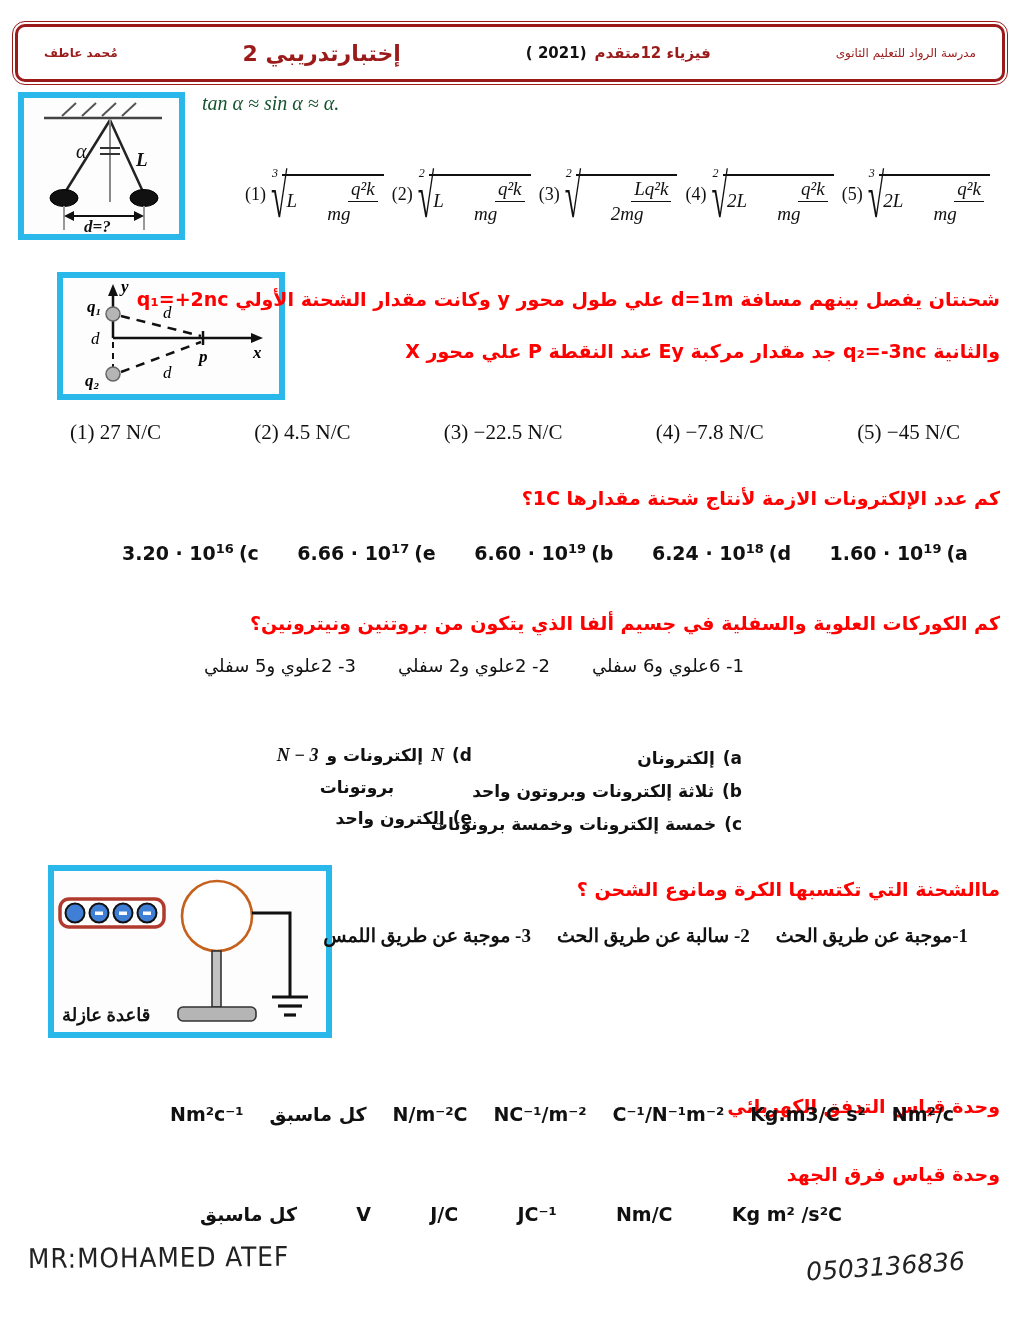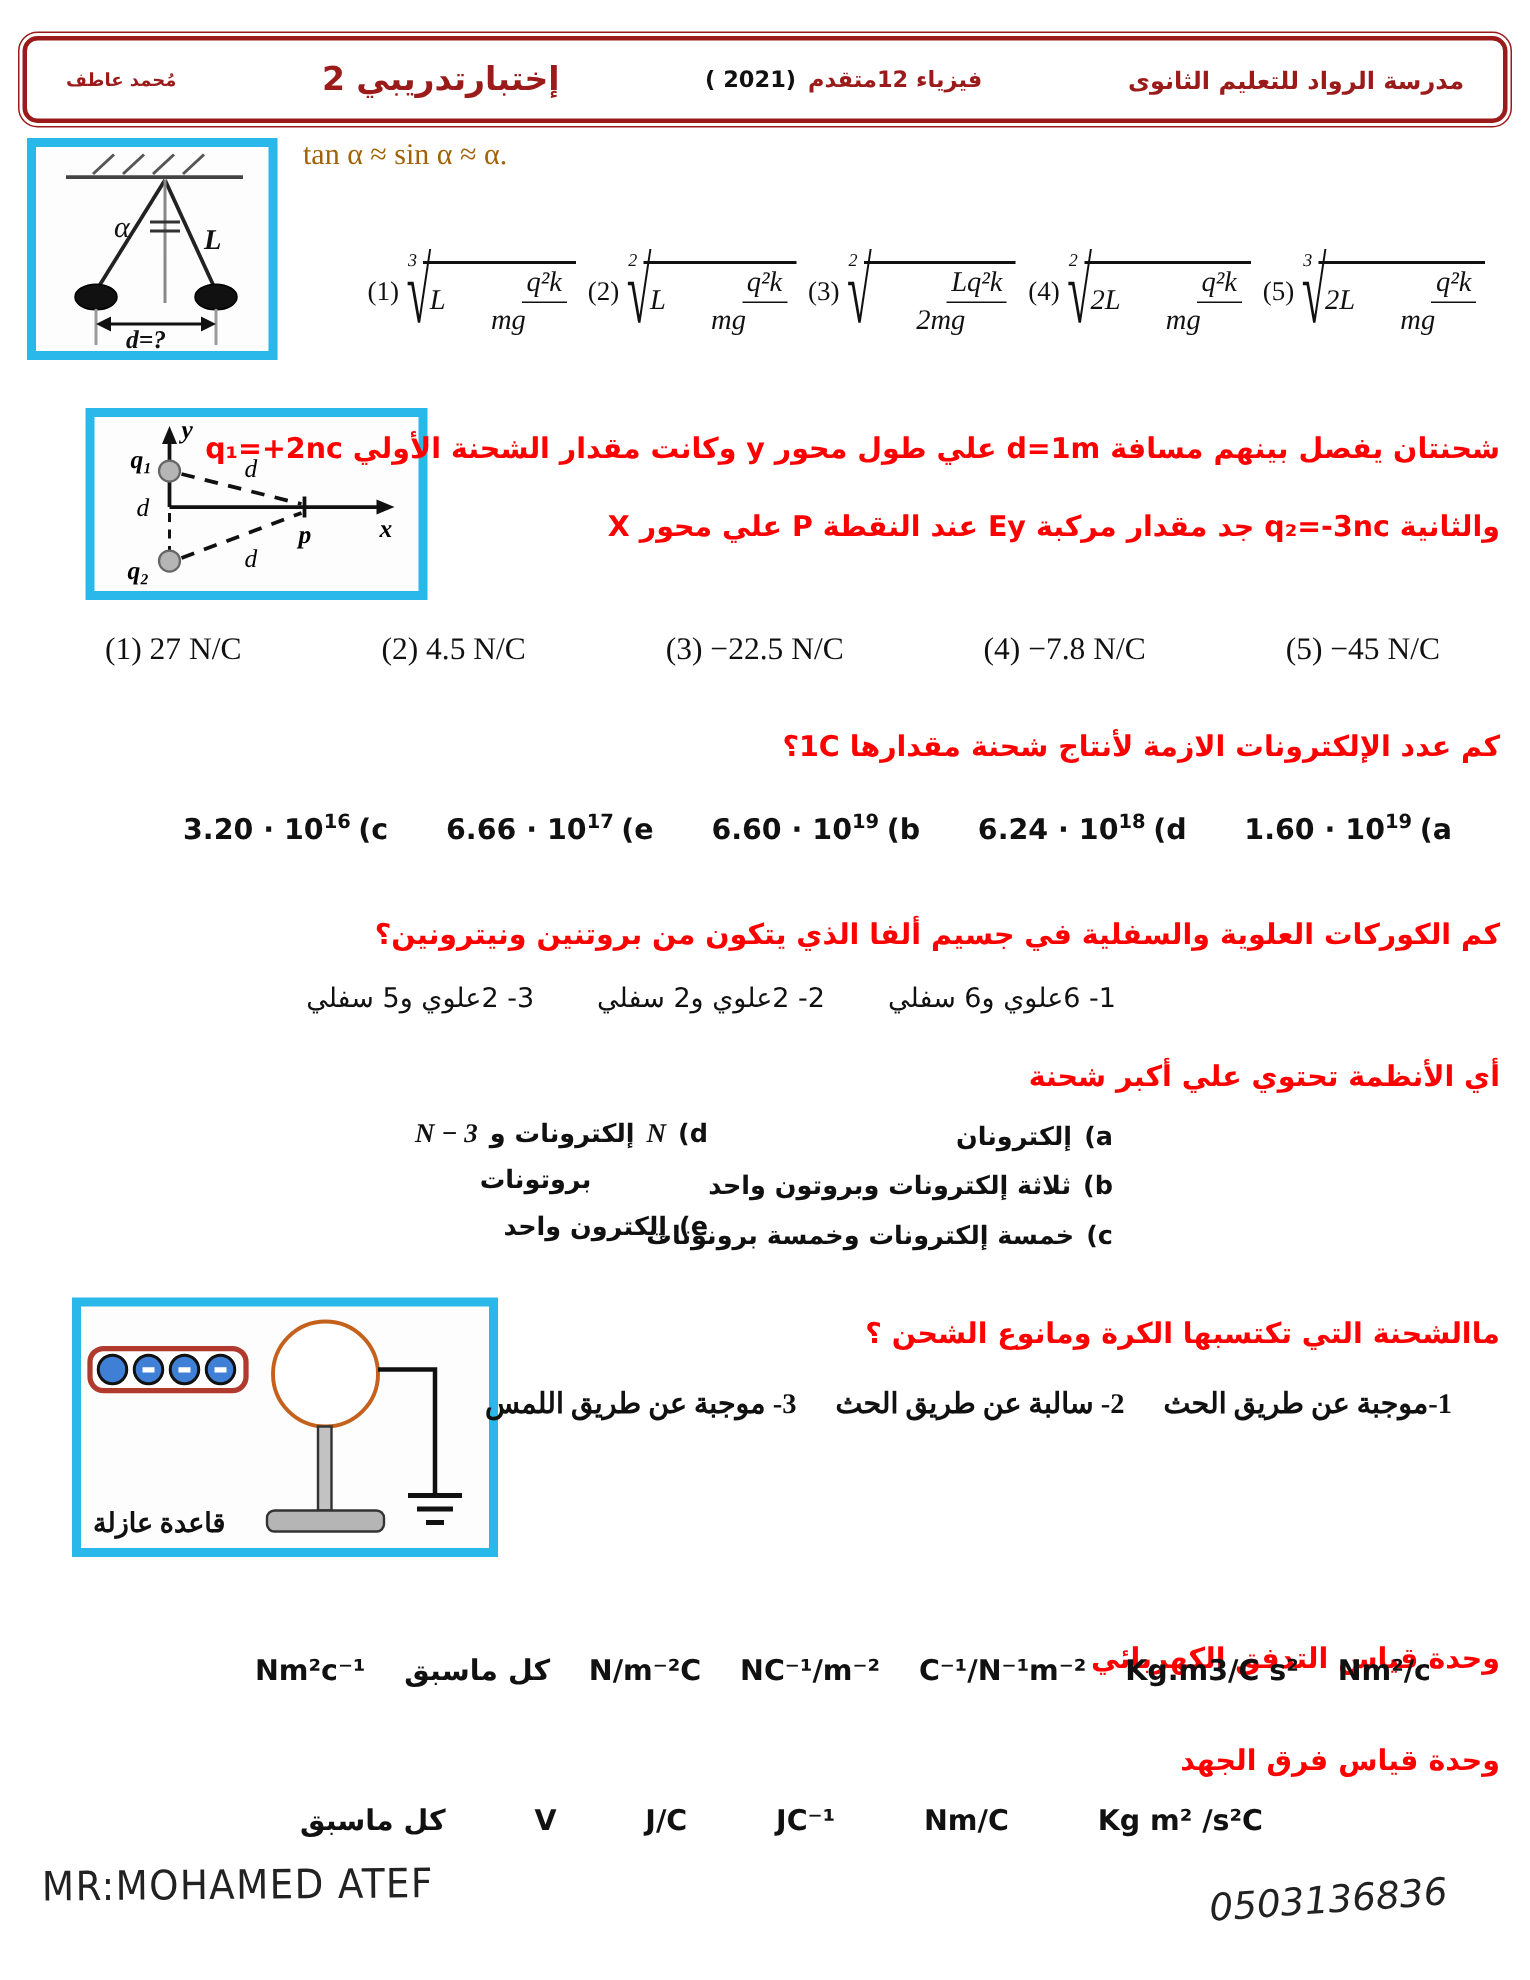--- a/index.html
+++ b/index.html
@@ -6,35 +6,35 @@
   html,body{margin:0;padding:0;background:#fff;}
   .page{position:relative;width:1020px;height:1320px;background:#ffffff;margin:0 auto;overflow:hidden;
         font-family:"DejaVu Sans", sans-serif;}
 
   
   .hdr{position:absolute;left:15px;top:24px;right:15px;height:52px;
        border:3px solid #9b1b1b;border-radius:10px;outline:1px solid #9b1b1b;outline-offset:2px;
        background:#fff;display:flex;align-items:center;}
   .hdr-inner{width:100%;display:flex;direction:rtl;align-items:center;justify-content:space-between;
              padding:0 26px;}
-  .hdr-school{color:#9b1b1b;font-weight:700;font-size:16px;text-align:right;}
+  .hdr-school{color:#9b1b1b;font-weight:400;font-size:12px;text-align:right;}
   .hdr-subject{color:#9b1b1b;font-weight:700;font-size:15px;display:flex;gap:8px;align-items:center;}
   .hdr-year{color:#111;font-weight:700;}
   .hdr-title{color:#9b1b1b;font-weight:700;font-size:22px;}
   .hdr-teacher{color:#9b1b1b;font-weight:700;font-size:12px;}
   .ltr{direction:ltr;unicode-bidi:isolate;}
 
   
   .qred{position:absolute;right:20px;color:#fe0000;font-weight:700;font-size:19px;direction:rtl;
         white-space:nowrap;}
   .cyanbox{position:absolute;border:6px solid #2ab7ea;background:#fdfdfd;box-sizing:border-box;}
 
   
   .approx{position:absolute;left:202px;top:92px;font-family:"Liberation Serif",serif;
-          font-size:20px;color:#a16207;}
+          font-size:20px;color:#14532d;font-style:italic;}
   .q1-opts{position:absolute;left:245px;right:30px;top:164px;display:flex;justify-content:space-between;
            align-items:center;}
   .formula{display:flex;align-items:center;gap:5px;font-family:"Liberation Serif",serif;font-size:19px;color:#111;}
   .fnum{font-size:18px;}
   .root{display:inline-flex;align-items:flex-end;position:relative;padding-top:10px;}
   .ridx{position:absolute;top:2px;left:1px;font-size:12px;font-style:italic;}
   .rsign{font-size:30px;line-height:1;display:inline-block;transform:scaleY(2.05) translateY(1px);
          transform-origin:bottom;margin-right:-5px;font-style:normal;}
   .rad{border-top:2px solid #111;display:inline-flex;align-items:center;gap:3px;padding:2px 6px 0 4px;
        min-height:46px;}
@@ -239,21 +239,20 @@
     <span class="q3-opt"><span>1.60 · 10</span><sup>19</sup><span class="q3-marker ltr">(a</span></span>
   </div>
 
   <div class="qred" style="top:612px;">كم الكوركات العلوية والسفلية في جسيم ألفا الذي يتكون من بروتنين ونيترونين؟</div>
   <div class="rtl-line q4-line">
     <span>1- 6علوي و6 سفلي</span>
     <span>2- 2علوي و2 سفلي</span>
     <span>3- 2علوي و5 سفلي</span>
   </div>
 
-  <div class="qred" style="top:707px;">أي الأنظمة تحتوي علي أكبر شحنة</div>
   <div class="q5-col q5-right">
     <div class="q5-item">
       <span class="q5-marker ltr">(a</span>
       <span>إلكترونان</span>
     </div>
     <div class="q5-item">
       <span class="q5-marker ltr">(b</span>
       <span>ثلاثة إلكترونات وبروتون واحد</span>
     </div>
     <div class="q5-item">

